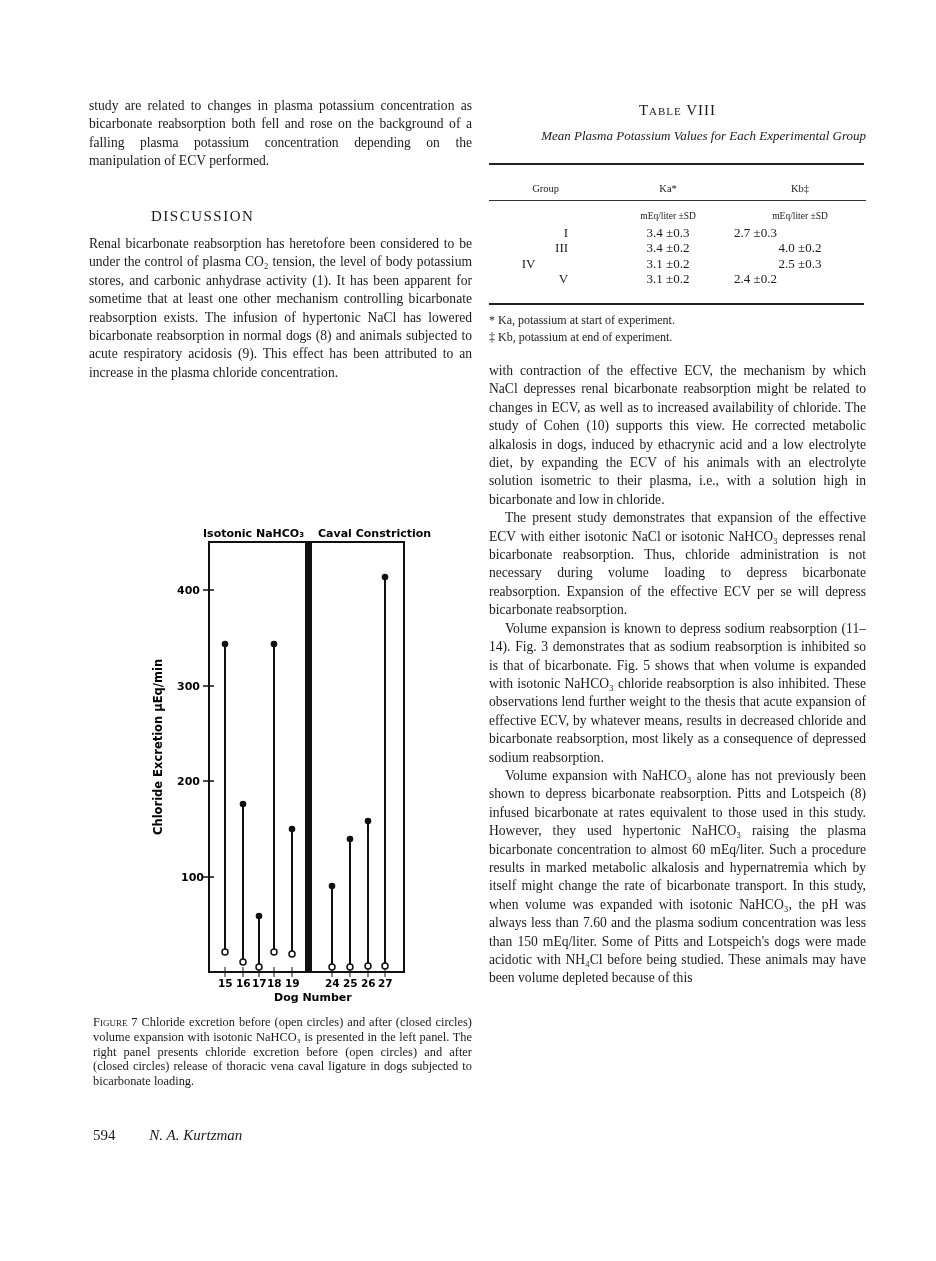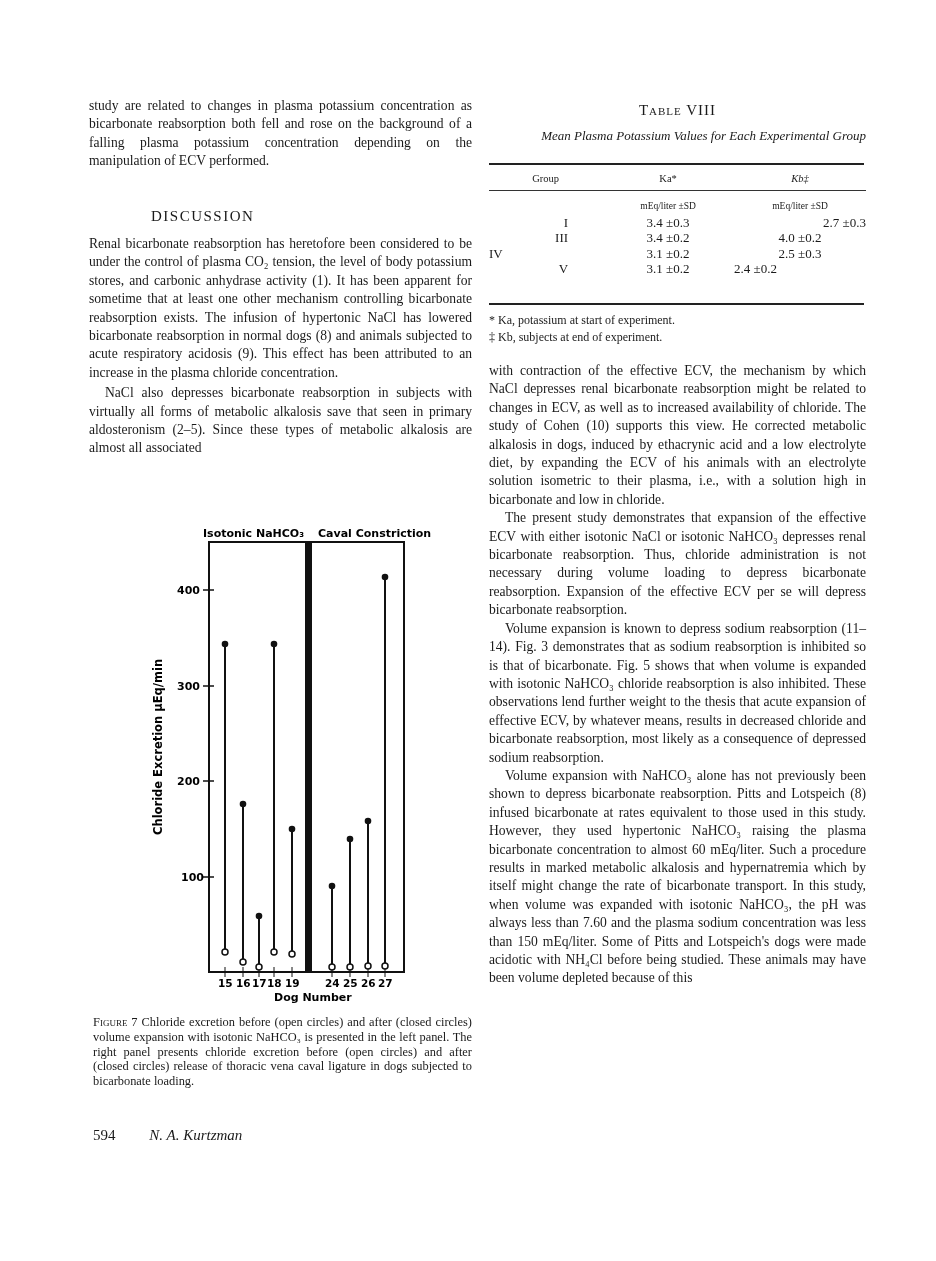--- a/index.html
+++ b/index.html
@@ -6,90 +6,89 @@
   body{width:936px;height:1261px;position:relative;font-family:"Liberation Serif","DejaVu Serif",serif;color:#1a1a1a;overflow:hidden;}
   .col{position:absolute;font-size:13.6px;line-height:18.4px;text-align:justify;}
   .col p{margin:0;}
   .indent{text-indent:16px;}
   .left{left:89px;width:383px;}
   .right{left:489px;width:377px;}
   .heading{position:absolute;left:151px;top:208px;font-size:15px;letter-spacing:1.5px;}
   .tbl-title{position:absolute;left:489px;width:377px;top:102px;text-align:center;font-size:15px;letter-spacing:1px;font-variant:small-caps;}
   .tbl-sub{position:absolute;left:489px;width:377px;top:126px;text-align:right;font-size:13px;line-height:19px;font-style:italic;}
   .rule{position:absolute;left:489px;width:375px;background:#222;}
-  table.data{position:absolute;left:489px;width:377px;top:166px;border-collapse:collapse;font-size:13px;}
+  table.data{position:absolute;left:489px;width:377px;top:176px;border-collapse:collapse;font-size:13px;}
   table.data th{font-weight:normal;font-size:10.5px;height:22px;font-family:"Liberation Serif",serif;}
   table.data td{height:15.5px;line-height:15.5px;padding:0;}
   .units{font-size:9.5px;}
   .fn{position:absolute;left:489px;top:312px;font-size:12px;line-height:16.5px;}
   .caption{position:absolute;left:93px;top:1015px;width:379px;font-size:12.4px;line-height:14.8px;text-align:justify;}
   .sc{font-variant:small-caps;}
   .footer{position:absolute;left:93px;top:1127px;font-size:15px;}
   .footer .author{margin-left:30px;font-style:italic;}
   .chart{position:absolute;left:140px;top:520px;}
   .chart text{font-family:"DejaVu Sans","Liberation Sans",sans-serif;font-weight:bold;}
 </style>
 </head>
 <body>
 
 <div class="col left" style="top:97px;">
   <p>study are related to changes in plasma potassium concentration as bicarbonate reabsorption both fell and rose on the background of a falling plasma potassium concentration depending on the manipulation of ECV performed.</p>
 </div>
 <div class="heading">DISCUSSION</div>
 <div class="col left" style="top:235px;">
   <p>Renal bicarbonate reabsorption has heretofore been considered to be under the control of plasma CO₂ tension, the level of body potassium stores, and carbonic anhydrase activity (1). It has been apparent for sometime that at least one other mechanism controlling bicarbonate reabsorption exists. The infusion of hypertonic NaCl has lowered bicarbonate reabsorption in normal dogs (8) and animals subjected to acute respiratory acidosis (9). This effect has been attributed to an increase in the plasma chloride concentration.</p>
-  <p class="indent" style="margin-top:2px;">NaCl also depresses bicarbonate reabsorption in subjects with virtually all forms of metabolic alkalosis save that seen in primary aldosteronism (2–5). Since these types of metabolic alkalosis are almost all associated</p>
 </div>
 
 <div class="tbl-title">Table VIII</div>
 <div class="tbl-sub">Mean Plasma Potassium Values for Each Experimental Group</div>
 <div class="rule" style="top:163px;height:1.5px;"></div>
 <table class="data">
   <thead>
     <tr>
       <th style="width:30%;">Group</th>
       <th style="width:35%;">Ka*</th>
-      <th style="width:35%;font-style:italic;">Kb‡</th>
+      <th style="width:35%;">Kb‡</th>
     </tr>
   </thead>
   <tbody>
     <tr>
         <td colspan="3" style="height:8px;border-top:1px solid #333;"></td>
       </tr>
     <tr>
       <td></td>
       <td class="units" style="text-align:center;">mEq/liter ±SD</td>
       <td class="units" style="text-align:center;">mEq/liter ±SD</td>
     </tr>
     <tr>
       <td style="text-align:right;padding-right:34px;">I</td>
       <td style="text-align:center;">3.4 ±0.3</td>
-      <td style="text-align:right;">2.7 ±0.3</td>
+      <td style="text-align:left;">2.7 ±0.3</td>
     </tr>
     <tr>
       <td style="text-align:right;padding-right:34px;">III</td>
       <td style="text-align:center;">3.4 ±0.2</td>
       <td style="text-align:center;">4.0 ±0.2</td>
     </tr>
     <tr>
-      <td style="text-align:left;padding-right:34px;">IV</td>
+      <td style="text-align:center;padding-right:34px;">IV</td>
       <td style="text-align:center;">3.1 ±0.2</td>
       <td style="text-align:center;">2.5 ±0.3</td>
     </tr>
     <tr>
       <td style="text-align:right;padding-right:34px;">V</td>
       <td style="text-align:center;">3.1 ±0.2</td>
       <td style="text-align:left;">2.4 ±0.2</td>
     </tr>
   </tbody>
 </table>
 <div class="rule" style="top:303px;height:1.5px;"></div>
 <div class="fn">
   <div>* Ka, potassium at start of experiment.</div>
-  <div>‡ Kb, subjects at end of experiment.</div>
+  <div>‡ Kb, potassium at end of experiment.</div>
 </div>
 
 <div class="col right" style="top:362px;">
   <p>with contraction of the effective ECV, the mechanism by which NaCl depresses renal bicarbonate reabsorption might be related to changes in ECV, as well as to increased availability of chloride. The study of Cohen (10) supports this view. He corrected metabolic alkalosis in dogs, induced by ethacrynic acid and a low electrolyte diet, by expanding the ECV of his animals with an electrolyte solution isometric to their plasma, i.e., with a solution high in bicarbonate and low in chloride.</p>
   <p class="indent">The present study demonstrates that expansion of the effective ECV with either isotonic NaCl or isotonic NaHCO₃ depresses renal bicarbonate reabsorption. Thus, chloride administration is not necessary during volume loading to depress bicarbonate reabsorption. Expansion of the effective ECV per se will depress bicarbonate reabsorption.</p>
   <p class="indent">Volume expansion is known to depress sodium reabsorption (11–14). Fig. 3 demonstrates that as sodium reabsorption is inhibited so is that of bicarbonate. Fig. 5 shows that when volume is expanded with isotonic NaHCO₃ chloride reabsorption is also inhibited. These observations lend further weight to the thesis that acute expansion of effective ECV, by whatever means, results in decreased chloride and bicarbonate reabsorption, most likely as a consequence of depressed sodium reabsorption.</p>
   <p class="indent">Volume expansion with NaHCO₃ alone has not previously been shown to depress bicarbonate reabsorption. Pitts and Lotspeich (8) infused bicarbonate at rates equivalent to those used in this study. However, they used hypertonic NaHCO₃ raising the plasma bicarbonate concentration to almost 60 mEq/liter. Such a procedure results in marked metabolic alkalosis and hypernatremia which by itself might change the rate of bicarbonate transport. In this study, when volume was expanded with isotonic NaHCO₃, the pH was always less than 7.60 and the plasma sodium concentration was less than 150 mEq/liter. Some of Pitts and Lotspeich's dogs were made acidotic with NH₄Cl before being studied. These animals may have been volume depleted because of this</p>
 </div>
 
 <svg class="chart" width="300" height="490" viewBox="140 520 300 490">

